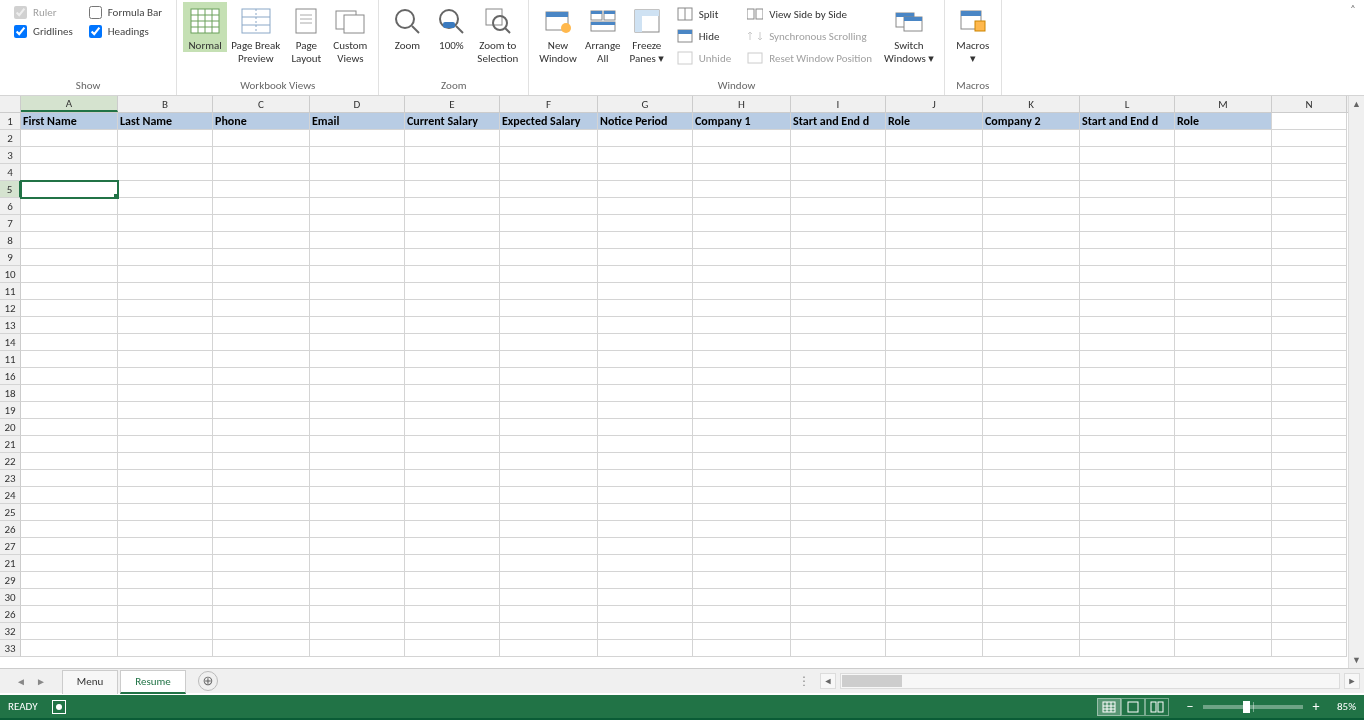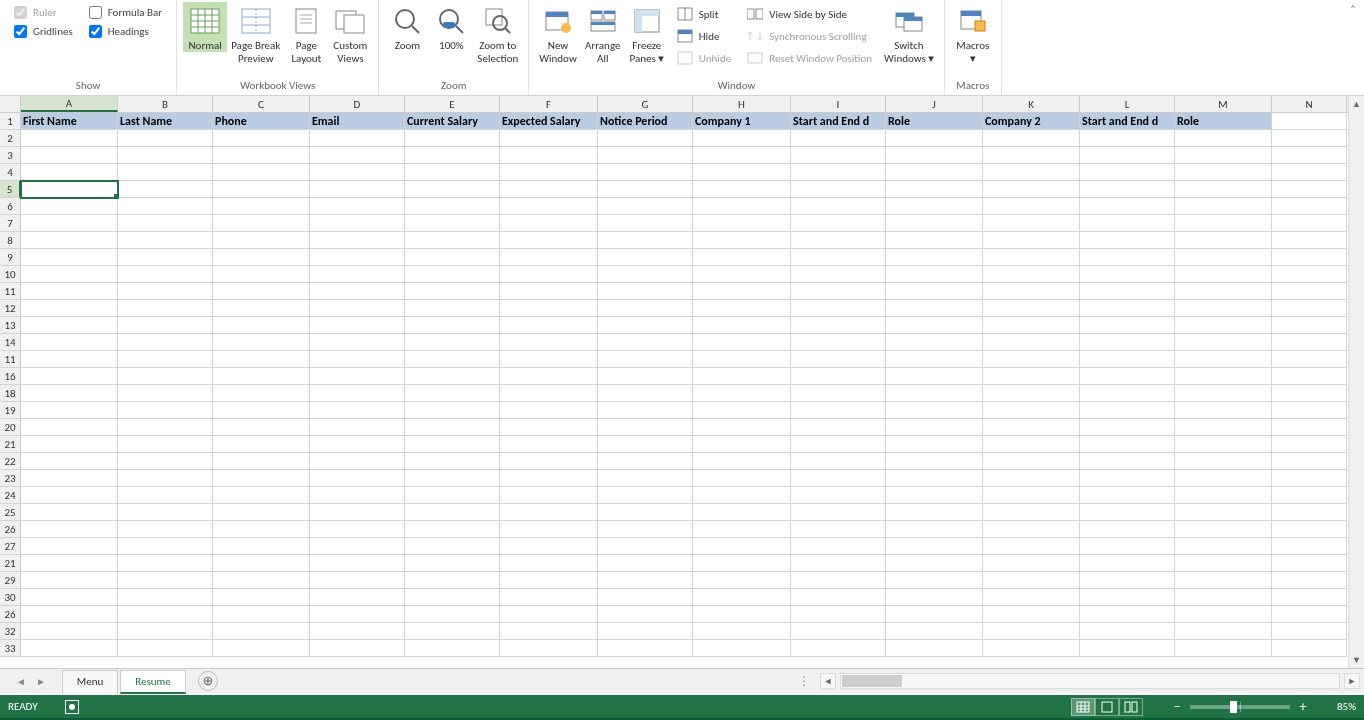--- a/index.html
+++ b/index.html
@@ -51,21 +51,21 @@
 .sheet-tab { padding:4px 14px; border:1px solid #ccc; border-bottom:none; background:#f7f7f7; color:#333; cursor:pointer; margin-top:2px; }
 .sheet-tab.active { background:#fff; color:#217346; font-weight:normal; border-bottom:2px solid #217346; }
 .new-sheet { width:20px; height:20px; border:1px solid #bbb; border-radius:50%; text-align:center; line-height:17px; color:#666; margin-left:12px; cursor:pointer; font-size:13px; }
 .hscroll-area { flex:1; display:flex; align-items:center; justify-content:flex-end; padding-right:4px; gap:4px; }
 .hscroll { flex:0 0 500px; height:16px; background:#f7f7f7; border:1px solid #dcdcdc; position:relative; }
 .hscroll .thumb { position:absolute; left:1px; top:1px; bottom:1px; width:60px; background:#cdcdcd; }
 .hsarr { width:16px; height:16px; border:1px solid #dcdcdc; background:#f7f7f7; text-align:center; font-size:9px; line-height:14px; color:#666; cursor:pointer; }
 .hsplit { color:#888; padding:0 6px; font-size:12px; }
 
 
-.status { position:absolute; bottom:2px; left:0; right:0; height:23px; background:#217346; color:#fff; display:flex; align-items:center; font-size:11px; padding:0 8px; gap:27px;margin-top:35px; }
+.status { position:absolute; bottom:2px; left:0; right:0; height:23px; background:#217346; color:#fff; display:flex; align-items:center; font-size:11px; padding:0 8px; gap:14px;margin-top:35px; }
 .status .spacer { flex:1; }
 .view-btns { display:flex; gap:0; }
 .view-btns .vb { width:24px; height:18px; border:1px solid rgba(255,255,255,.4); display:flex; align-items:center; justify-content:center; cursor:pointer; }
 .view-btns .vb.active { background:rgba(255,255,255,.25); }
 .zoom-slider { display:flex; align-items:center; gap:6px; }
 .zoom-slider .track { width:100px; height:4px; background:rgba(255,255,255,.35); position:relative; }
 .zoom-slider .track::before { content:""; position:absolute; left:50%; top:-3px; width:1px; height:10px; background:rgba(255,255,255,.4); }
 .zoom-slider .thumb { position:absolute; top:-4px; left:40px; width:7px; height:12px; background:#fff; }
 .zm { cursor:pointer; font-size:14px; width:14px; text-align:center; }
 .macro-rec { width:14px; height:14px; border:1px solid #fff; display:flex; align-items:center; justify-content:center; }

